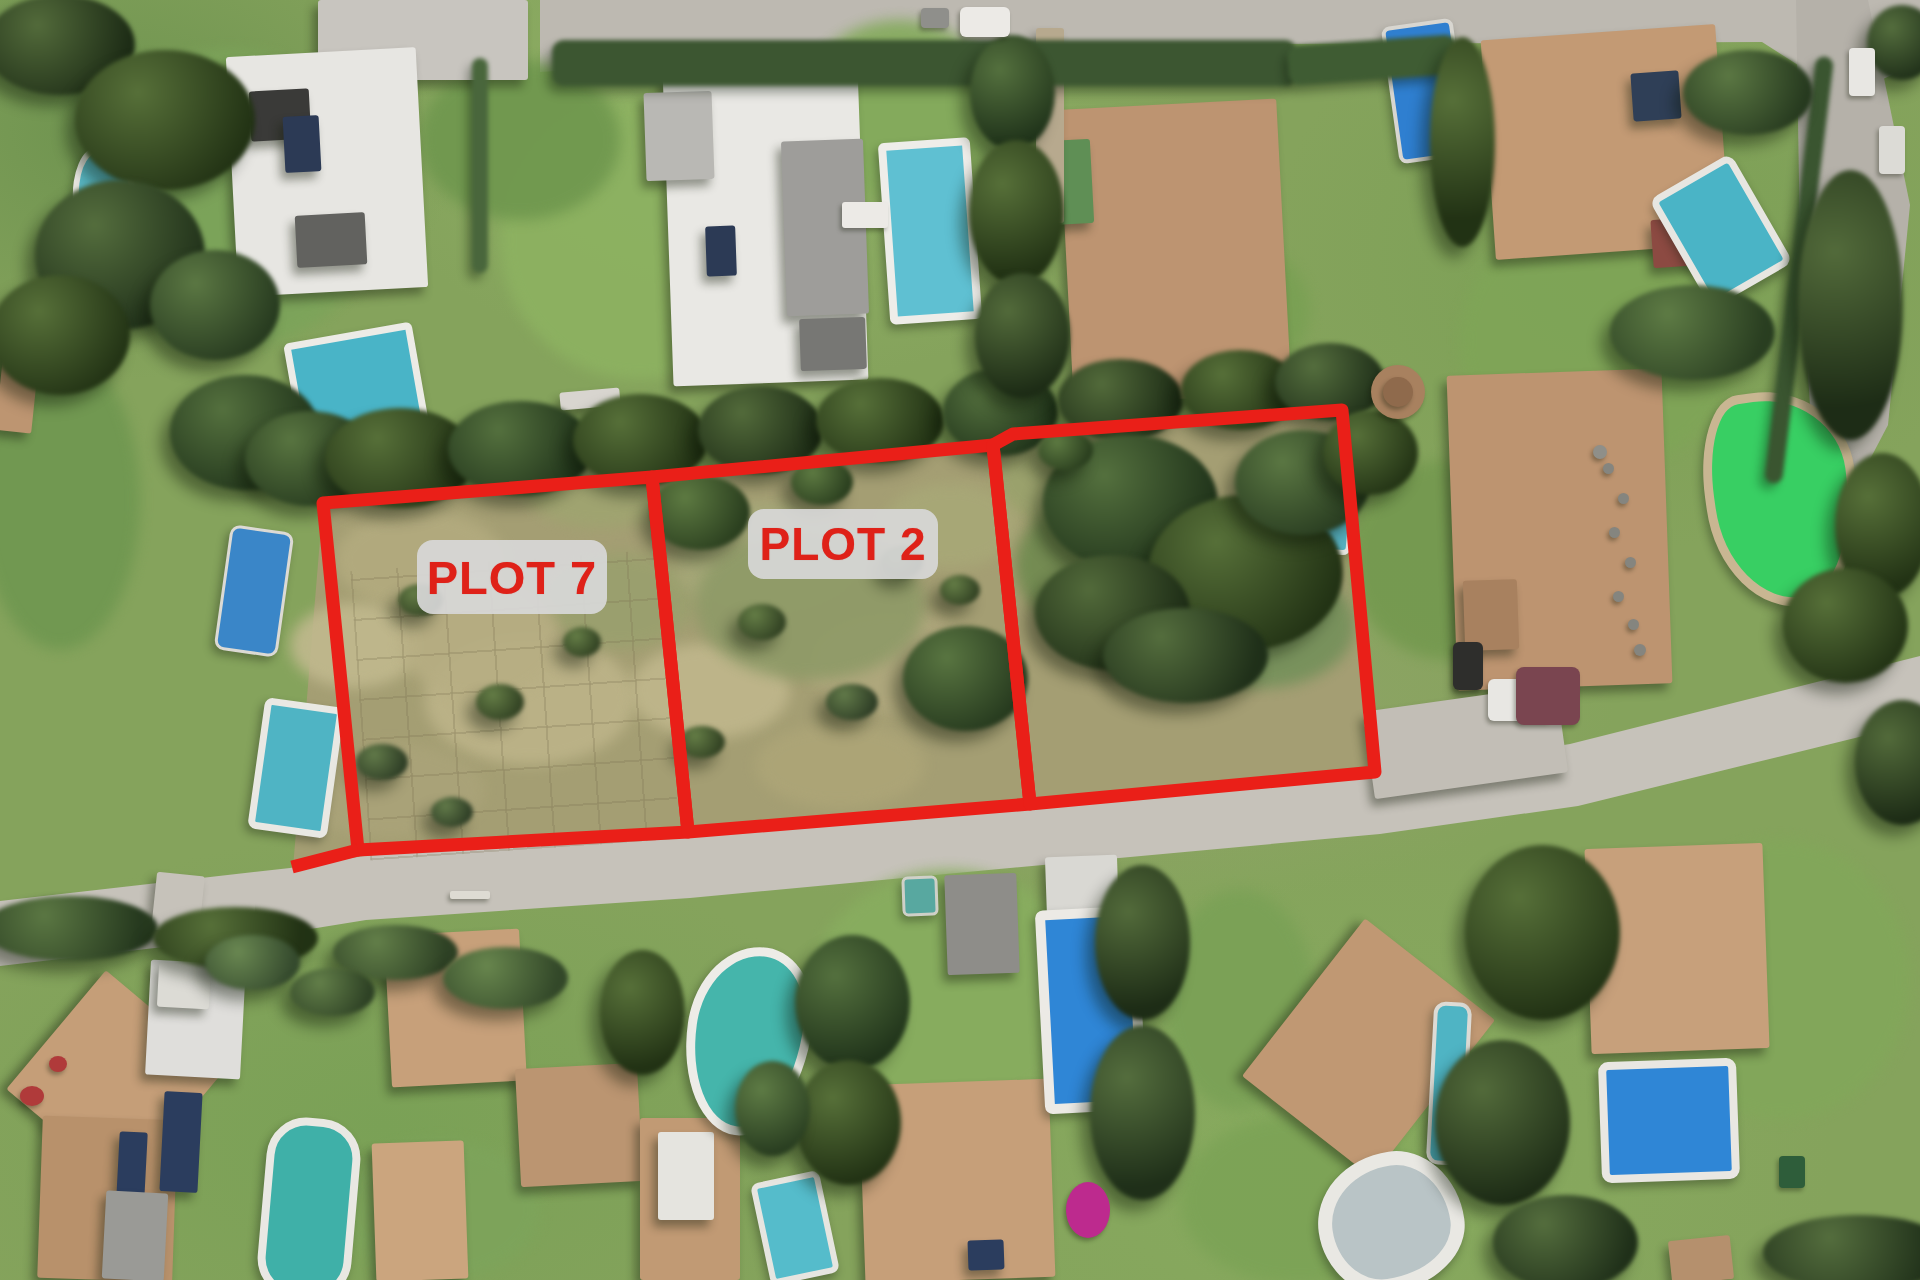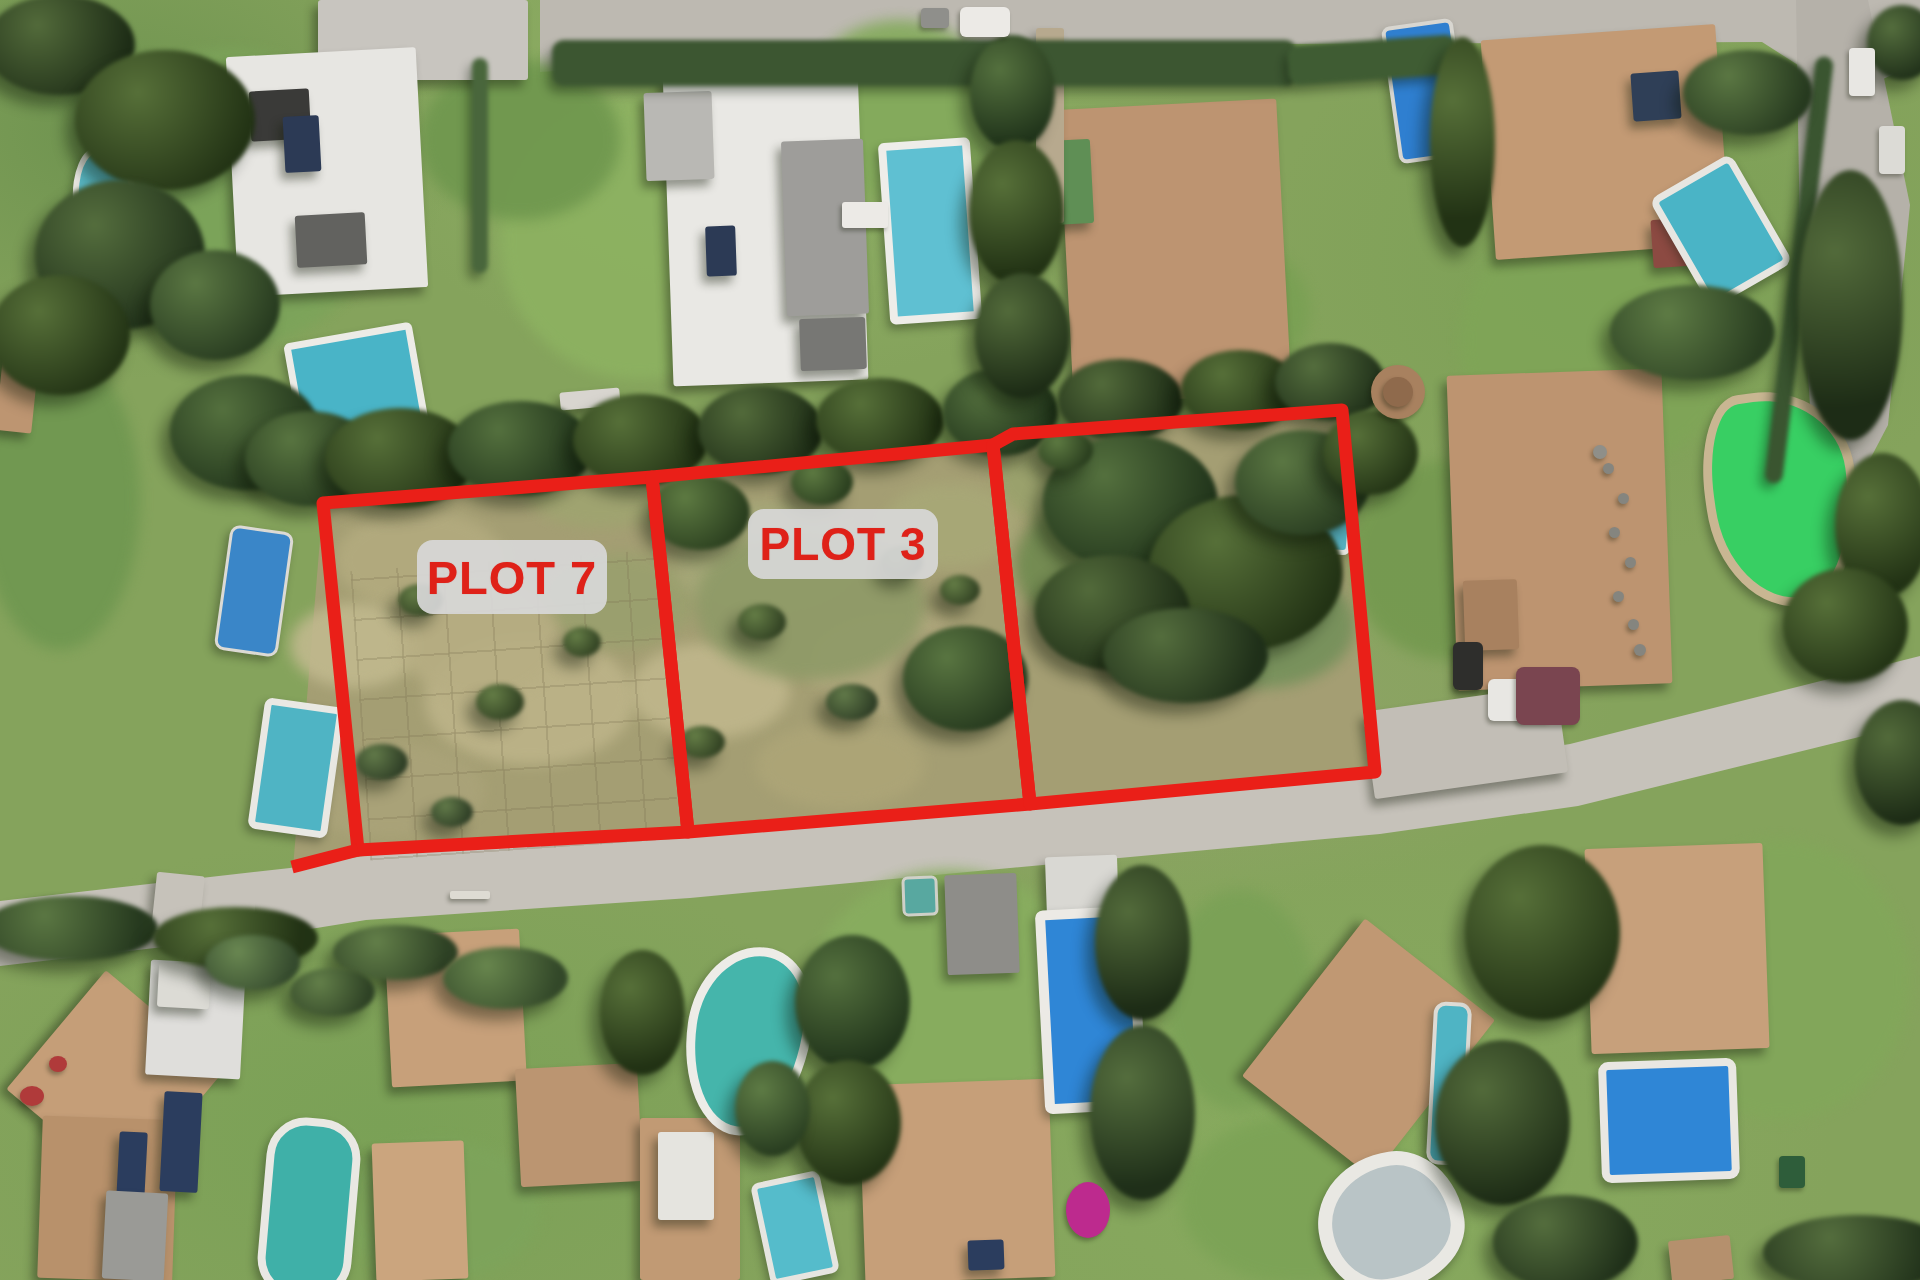--- a/index.html
+++ b/index.html
@@ -226,15 +226,15 @@
       <div class="abs spot" style="left: 450px; top: 891px; width: 40px; height: 8px; background: rgb(222, 219, 211); border-radius: 2px;"></div>
     </div>
   <svg id="overlay-svg" class="abs layer">
       <polygon points="323,503 652,477 688,832 358,850" fill="none" stroke="#ea1f18" stroke-width="13" stroke-linejoin="round"></polygon>
       <polygon points="652,477 993,445 1030,804 688,832" fill="none" stroke="#ea1f18" stroke-width="13" stroke-linejoin="round"></polygon>
       <polygon points="993,445 1013,434 1342,410 1375,772 1030,804" fill="none" stroke="#ea1f18" stroke-width="13" stroke-linejoin="round"></polygon>
       <line x1="358" y1="850" x2="292" y2="867" stroke="#ea1f18" stroke-width="13"></line>
     </svg>
   <div id="labels" class="abs" style="left:0;top:0;width:1920px;height:1280px;">
     <div class="abs plot-label" style="left: 417px; top: 540px; width: 190px; height: 74px; font-size: 47px; background: rgba(216, 216, 216, 0.92); color: rgb(223, 33, 24);">PLOT 7</div>
-    <div class="abs plot-label" style="left: 748px; top: 509px; width: 190px; height: 70px; font-size: 46px; background: rgba(216, 216, 216, 0.92); color: rgb(223, 33, 24);">PLOT 3</div>
+    <div class="abs plot-label" style="left: 748px; top: 509px; width: 190px; height: 70px; font-size: 46px; background: rgba(216, 216, 216, 0.92); color: rgb(223, 33, 24);">PLOT 2</div>
   </div>
 </div>
 
 </body></html>

